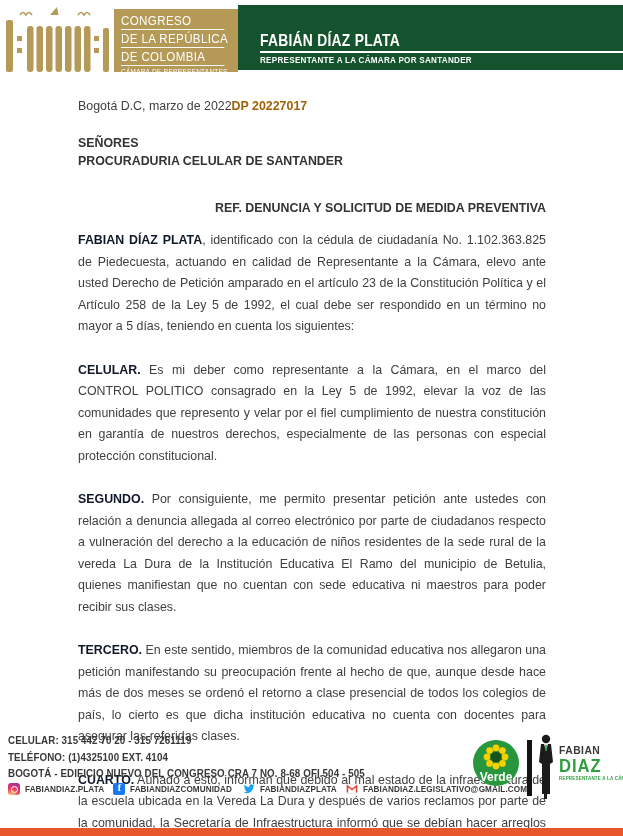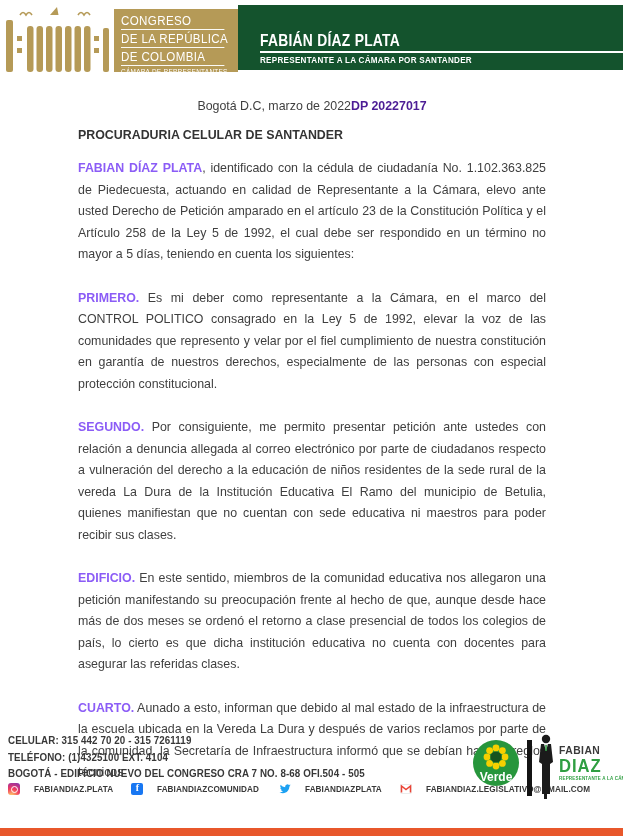--- a/index.html
+++ b/index.html
@@ -19,36 +19,36 @@
     box-sizing:border-box;padding:27px 0 0 22px;}
   .banner .b-name{display:block;color:#fff;font-weight:bold;font-size:16.5px;line-height:17px;
     white-space:nowrap;transform:scaleX(.84);transform-origin:left;letter-spacing:.3px;}
   .banner .b-rule{height:2px;background:#fff;margin:2px 0 2px 0;}
   .banner .b-role{display:block;color:#fff;font-weight:bold;font-size:9px;line-height:10px;
     white-space:nowrap;transform:scaleX(.9);transform-origin:left;letter-spacing:.3px;}
 
   
   .letter-body{position:absolute;left:78px;top:96px;width:468px;
     font-size:12.4px;line-height:21.5px;text-align:justify;color:#3f3f3f;}
-  .date-row{display:flex;justify-content:center;margin-bottom:8px;}
-  .ref-code{font-weight:bold;color:#4c1d95;}
+  .date-row{display:flex;justify-content:flex-start;margin-bottom:16px;}
+  .ref-code{font-weight:bold;color:#a16207;}
   .recipient{line-height:18.5px;margin-bottom:14px;}
   .recipient .r-bold{font-weight:bold;color:#333;}
   .email-link{color:#1155cc;text-decoration:underline;cursor:pointer;}
   .subject{text-align:right;font-weight:bold;color:#333;margin:27px 0 11px 0;}
   .letter-body p{margin:0 0 22px 0;}
-  .letter-body p b{color:#8b5cf6;}
+  .letter-body p b{color:#0f172a;}
   .hechos{text-align:center;font-weight:bold;color:#333;margin:-16px 0 9px 0;}
 
   
   .footer{position:absolute;left:0;top:731px;width:623px;height:75px;padding-left:24px;}
   .contact{position:absolute;left:8px;top:2px;}
   .contact .c-line{display:block;font-weight:bold;font-size:10.3px;line-height:16.5px;
     color:#383838;white-space:nowrap;transform:scaleX(.95);transform-origin:left;letter-spacing:.1px;}
-  .social-row{position:absolute;left:8px;top:52px;display:flex;align-items:center;gap:14px;white-space:nowrap;}
+  .social-row{position:absolute;left:8px;top:52px;display:flex;align-items:center;gap:5px;white-space:nowrap;}
   .social-row .handle{font-weight:bold;font-size:8.6px;color:#383838;letter-spacing:.1px;
     transform:scaleX(.95);transform-origin:left;display:inline-block;}
   .sicon{width:12px;height:12px;display:inline-block;position:relative;flex:0 0 auto;}
   .ig{border-radius:3px;background:radial-gradient(circle at 30% 110%, #fdc468 8%, #f23d5e 48%, #c13584 72%, #8134af 98%);}
   .ig::after{content:"";position:absolute;left:2.5px;top:2.5px;width:5px;height:5px;border:1.2px solid #fff;border-radius:50%;}
   .fb{border-radius:2px;background:#1877f2;}
   .fb::after{content:"f";position:absolute;left:0;top:-1px;width:12px;text-align:center;
     color:#fff;font-weight:bold;font-size:10px;font-family:"Liberation Serif", serif;}
   .verde{position:absolute;left:472px;top:6px;}
   .sep-bar{position:absolute;left:527px;top:9px;width:5px;height:56px;background:#141414;}
@@ -106,32 +106,34 @@
   </div>
 
   <div class="letter-body">
 
     <div class="date-row">
       <span>Bogotá D.C, marzo de 2022</span>
       <span class="ref-code">DP 20227017</span>
     </div>
 
     <div class="recipient">
+      <div class="r-bold">SEÑORES</div>
       <div class="r-bold">PROCURADURIA CELULAR DE SANTANDER</div>
     </div>
 
+    <div class="subject">REF. DENUNCIA Y SOLICITUD DE MEDIDA PREVENTIVA</div>
 
     <p><b>FABIAN DÍAZ PLATA</b><span>, identificado con la cédula de ciudadanía No. 1.102.363.825 de Piedecuesta, actuando en calidad de Representante a la Cámara, elevo ante usted Derecho de Petición amparado en el artículo 23 de la Constitución Política y el Artículo 258 de la Ley 5 de 1992, el cual debe ser respondido en un término no mayor a 5 días, teniendo en cuenta los siguientes:</span></p>
 
 
-    <p><b>PRIMERO.</b><span> Es mi deber como representante a la Cámara, en el marco del CONTROL POLITICO consagrado en la Ley 5 de 1992, elevar la voz de las comunidades que represento y velar por el fiel cumplimiento de nuestra constitución en garantía de nuestros derechos, especialmente de las personas con especial protección constitucional.</span></p>
+    <p><b>CELULAR.</b><span> Es mi deber como representante a la Cámara, en el marco del CONTROL POLITICO consagrado en la Ley 5 de 1992, elevar la voz de las comunidades que represento y velar por el fiel cumplimiento de nuestra constitución en garantía de nuestros derechos, especialmente de las personas con especial protección constitucional.</span></p>
 
     <p><b>SEGUNDO.</b><span> Por consiguiente, me permito presentar petición ante ustedes con relación a denuncia allegada al correo electrónico por parte de ciudadanos respecto a vulneración del derecho a la educación de niños residentes de la sede rural de la vereda La Dura de la Institución Educativa El Ramo del municipio de Betulia, quienes manifiestan que no cuentan con sede educativa ni maestros para poder recibir sus clases.</span></p>
 
-    <p><b>EDIFICIO.</b><span> En este sentido, miembros de la comunidad educativa nos allegaron una petición manifestando su preocupación frente al hecho de que, aunque desde hace más de dos meses se ordenó el retorno a clase presencial de todos los colegios de país, lo cierto es que dicha institución educativa no cuenta con docentes para asegurar las referidas clases.</span></p>
+    <p><b>TERCERO.</b><span> En este sentido, miembros de la comunidad educativa nos allegaron una petición manifestando su preocupación frente al hecho de que, aunque desde hace más de dos meses se ordenó el retorno a clase presencial de todos los colegios de país, lo cierto es que dicha institución educativa no cuenta con docentes para asegurar las referidas clases.</span></p>
 
     <p><b>CUARTO.</b><span> Aunado a esto, informan que debido al mal estado de la infraestructura de la escuela ubicada en la Vereda La Dura y después de varios reclamos por parte de la comunidad, la Secretaría de Infraestructura informó que se debían hacer arreglos técnicos</span></p>
 
   </div>
 
   <div class="footer">
 
     <div class="contact">
       <span class="c-line">CELULAR: 315 442 70 20 - 315 7261119</span>
       <span class="c-line">TELÉFONO: (1)4325100 EXT. 4104</span>

